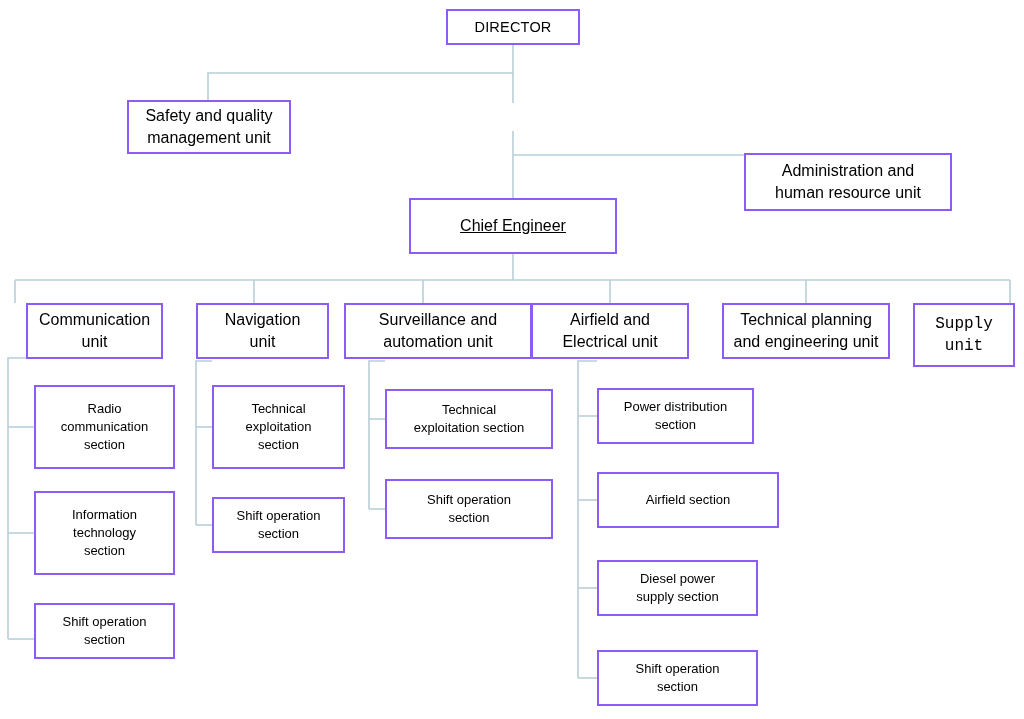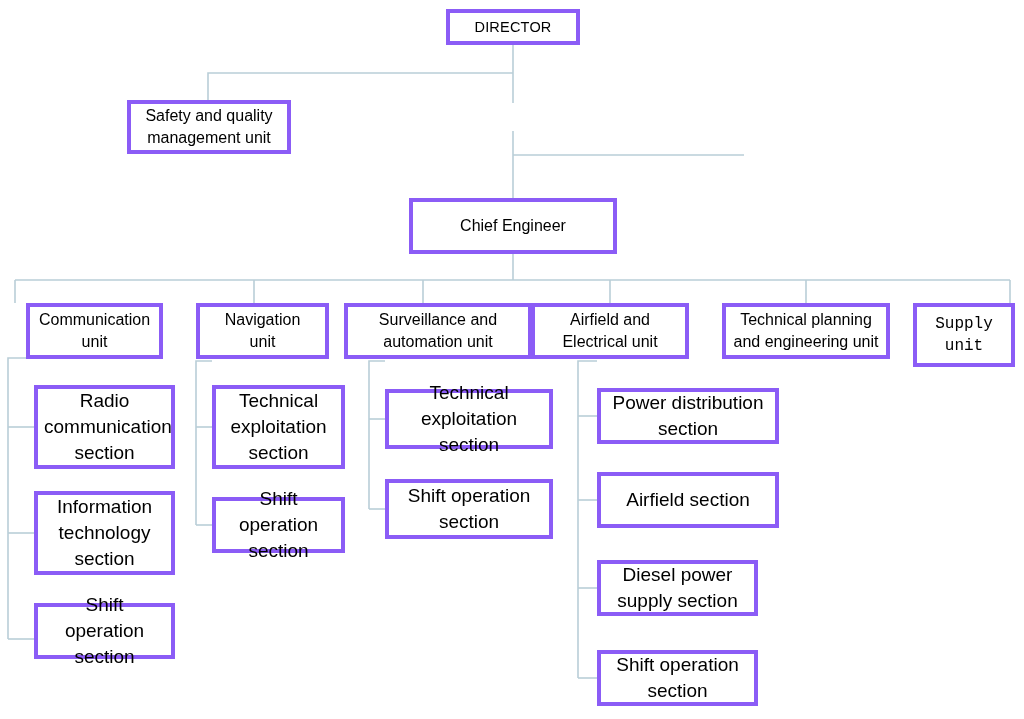--- a/index.html
+++ b/index.html
@@ -19,40 +19,40 @@
     position: absolute;
     left: 0;
     top: 0;
     width: 1024px;
     height: 719px;
     pointer-events: none;
   }
   .node {
     position: absolute;
     box-sizing: border-box;
-    border: 4px solid #8b5cf6;
+    border: 2px solid #8b5cf6;
     background: #ffffff;
     display: flex;
     align-items: center;
     justify-content: center;
     text-align: center;
     line-height: 1.38;
     color: #000000;
     z-index: 2;
   }
   .node .lbl {
     display: block;
     width: 100%;
     padding: 0 6px;
     box-sizing: border-box;
     white-space: pre-line;
   }
   .t-exec { font-size: 14.5px; letter-spacing: .2px; }
   .t-unit { font-size: 16px; }
-  .t-sect { font-size: 19px; }
+  .t-sect { font-size: 13px; }
 </style>
 </head>
 <body>
 
 <div id="chart">
 
   <svg id="wires" viewBox="0 0 1024 719" xmlns="http://www.w3.org/2000/svg">
     <g fill="none" stroke="#b9ced7" stroke-width="1.6">
 
       <path d="M513,45 L513,103"></path>
@@ -97,22 +97,26 @@
   <div class="node t-exec" style="left:446px; top:9px; width:134px; height:36px;">
     <span class="lbl">DIRECTOR</span>
   </div>
 
 
   <div class="node t-unit" style="left:127px; top:100px; width:164px; height:54px;">
     <span class="lbl">Safety and quality
 management unit</span>
   </div>
 
-
-  <div class="node t-unit" style="left:409px; top:198px; width:208px; height:56px;">
+  <div class="node t-unit" style="left:744px; top:153px; width:208px; height:58px;">
+    <span class="lbl">Administration and
+human resource unit</span>
+  </div>
+
+  <div class="node t-unit" style="left:409px; top:198px; width:208px; height:56px;text-decoration:underline;">
     <span class="lbl">Chief Engineer</span>
   </div>
 
   <div class="node t-unit" style="left:26px; top:303px; width:137px; height:56px;">
     <span class="lbl">Communication
 unit</span>
   </div>
 
   <div class="node t-unit" style="left:196px; top:303px; width:133px; height:56px;">
     <span class="lbl">Navigation
@@ -170,21 +174,21 @@
   <div class="node t-sect" style="left:385px; top:389px; width:168px; height:60px;">
     <span class="lbl">Technical
 exploitation section</span>
   </div>
 
   <div class="node t-sect" style="left:385px; top:479px; width:168px; height:60px;">
     <span class="lbl">Shift operation
 section</span>
   </div>
 
-  <div class="node t-sect" style="left:597px; top:388px; width:182px; height:56px;">
+  <div class="node t-sect" style="left:597px; top:388px; width:157px; height:56px;">
     <span class="lbl">Power distribution
 section</span>
   </div>
 
   <div class="node t-sect" style="left:597px; top:472px; width:182px; height:56px;">
     <span class="lbl">Airfield section</span>
   </div>
 
   <div class="node t-sect" style="left:597px; top:560px; width:161px; height:56px;">
     <span class="lbl">Diesel power

